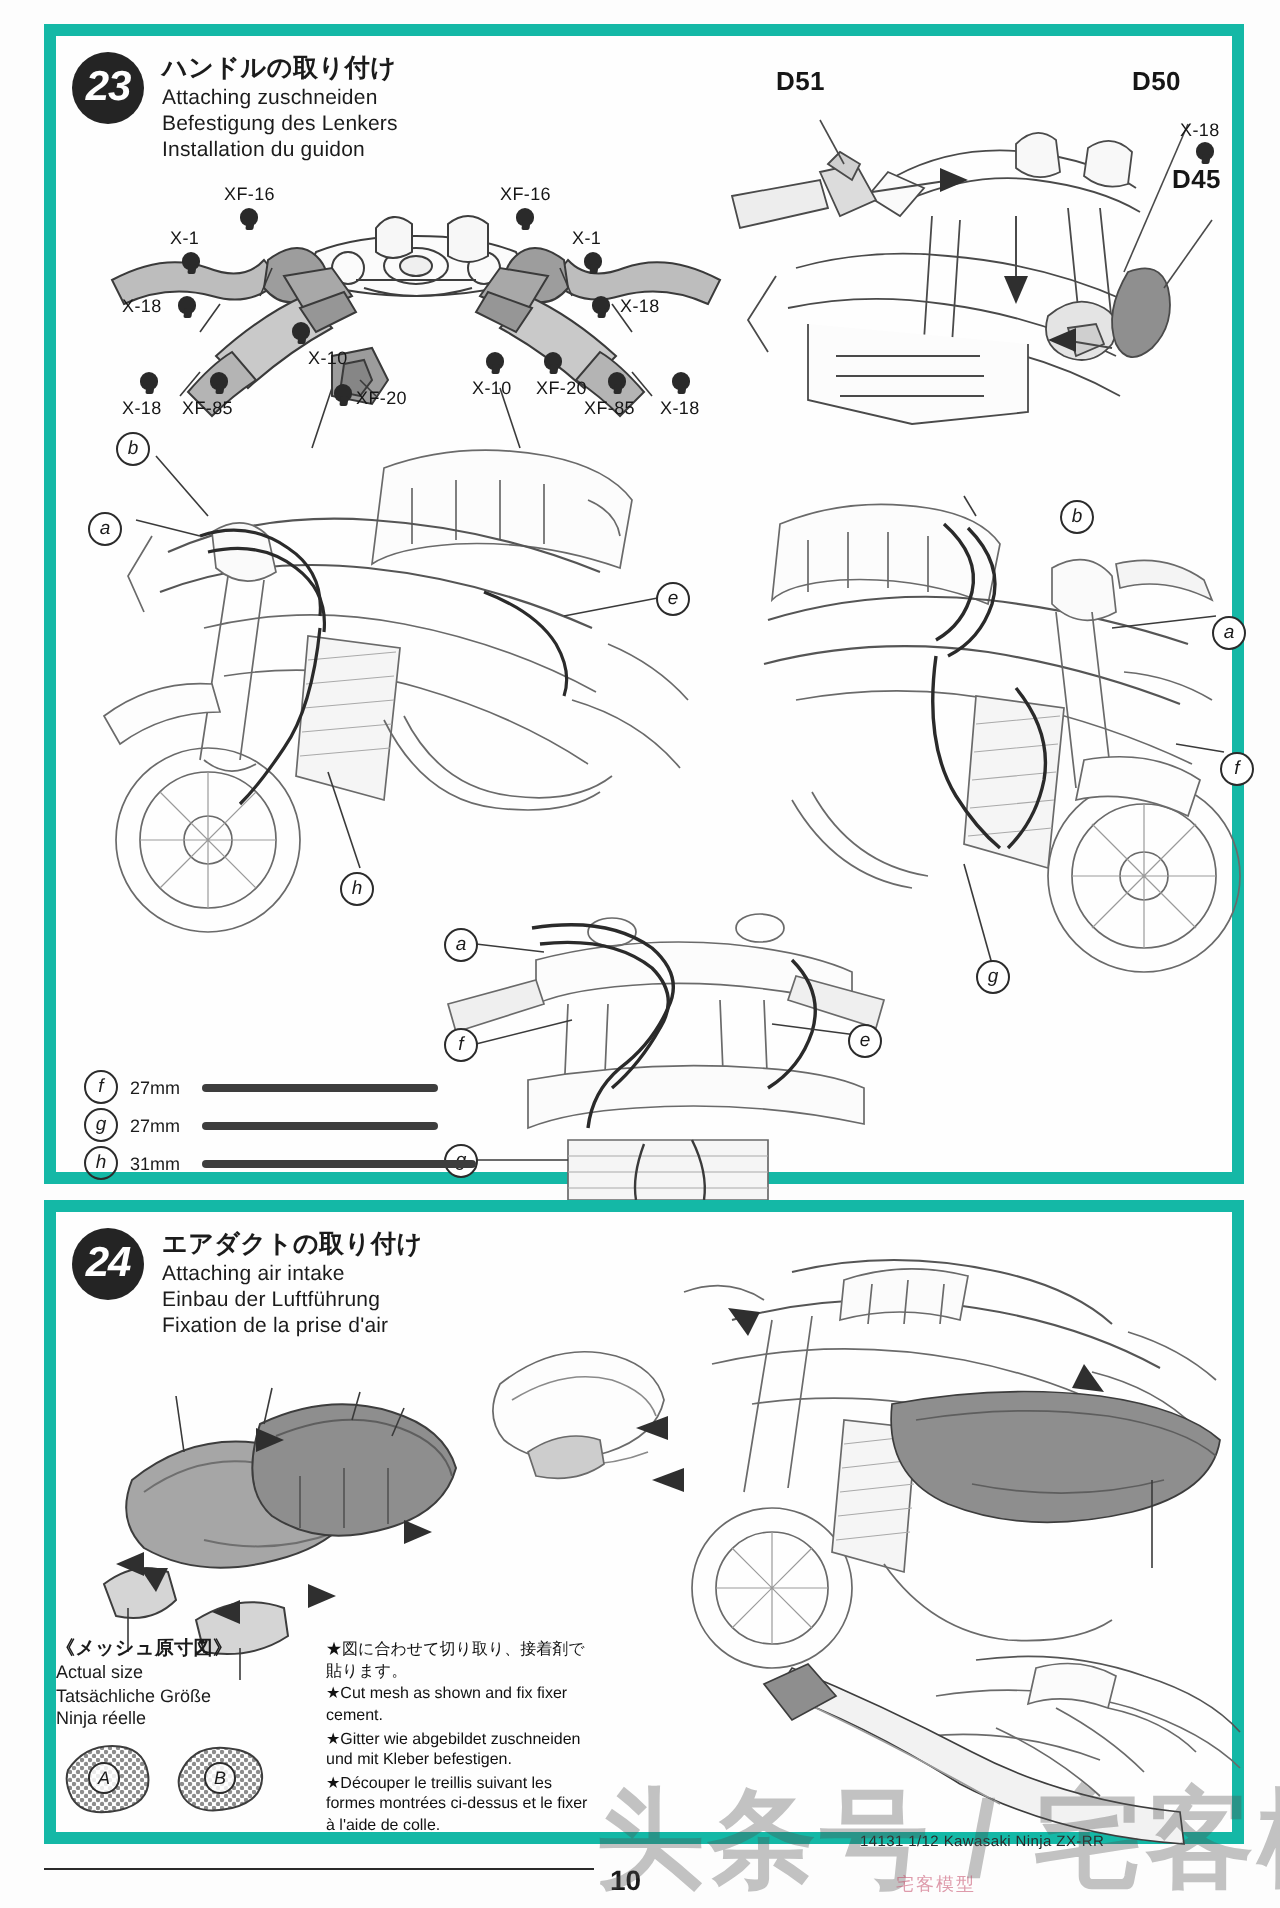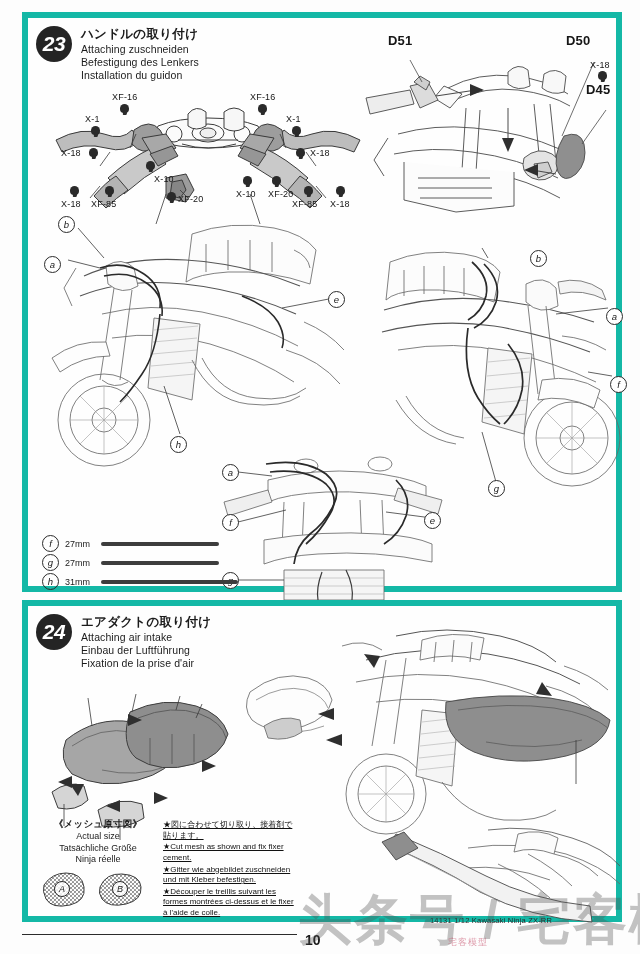--- a/index.html
+++ b/index.html
@@ -144,24 +144,23 @@
   .cable-len { font-size: 9px; width: 30px; }
   .cable-bar {
     height: 4px;
     background: #3d3d3d;
     border-radius: 2px;
   }
 
   
   #mesh-box {
     position: absolute;
-    left: 10px;
+    left: 0;
     top: 212px;
     width: 120px;
-    text-align: center;
   }
   .mesh-title-jp { font-size: 9.5px; font-weight: bold; letter-spacing: 0.2px; }
   .mesh-title-en, .mesh-title-de, .mesh-title-fr {
     font-size: 9px; line-height: 1.3;
   }
   .mesh-shapes {
     margin-top: 5px;
     display: flex;
     gap: 10px;
   }
@@ -187,21 +186,21 @@
   
   #note-block {
     position: absolute;
     left: 135px;
     top: 214px;
     width: 150px;
     font-size: 8px;
     line-height: 1.33;
     color: #111;
   }
-  #note-block p { margin: 0 15px 1px 0; text-decoration: underline; }
+  #note-block p { margin: 0 15px 1px 0; }
 
   
   #page-number {
     position: absolute;
     left: 305px;
     top: 932px;
     font-size: 14px;
     font-weight: bold;
   }
   #footer-rule {

